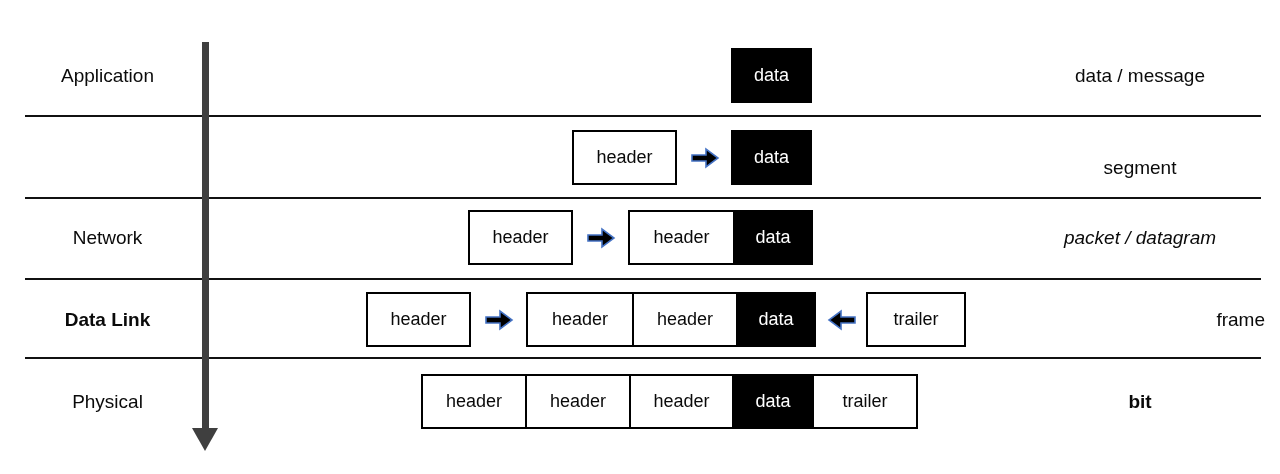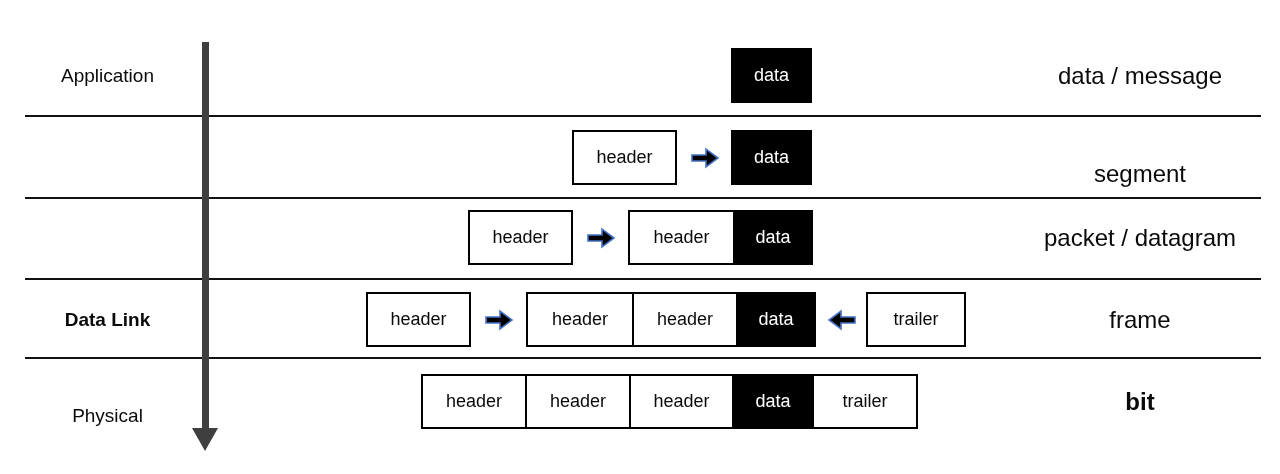--- a/index.html
+++ b/index.html
@@ -52,21 +52,21 @@
     font-size: 19px;
     color: #0a0a0a;
   }
   .pdu-label {
     position: absolute;
     left: 1015px;
     width: 250px;
     height: 55px;
     line-height: 55px;
     text-align: center;
-    font-size: 24px;
+    font-size: 19px;
     color: #0a0a0a;
   }
   .box {
     position: absolute;
     box-sizing: border-box;
     height: 55px;
     border: 2px solid #000000;
     background: #ffffff;
     color: #0a0a0a;
     font-size: 18px;
@@ -114,27 +114,28 @@
 
   <div class="hline" style="top:115px;"></div>
   <div class="hline" style="top:197px;"></div>
   <div class="hline" style="top:278px;"></div>
   <div class="hline" style="top:357px;"></div>
 
   <div class="vshaft"></div>
   <div class="vhead"></div>
 
   <div class="layer-label" style="top:48px;">Application</div>
+  <div class="layer-label" style="top:210px;">Network</div>
   <div class="layer-label" style="top:292px;font-weight:bold;">Data Link</div>
-  <div class="layer-label" style="top:388px;">Physical</div>
+  <div class="layer-label" style="top:374px;">Physical</div>
 
   <div class="pdu-label" style="top:48px;">data / message</div>
-  <div class="pdu-label" style="top:146px;">segment</div>
-  <div class="pdu-label" style="top:210px;">packet / datagram</div>
-  <div class="pdu-label" style="top:292px;">frame</div>
+  <div class="pdu-label" style="top:140px;">segment</div>
+  <div class="pdu-label" style="top:210px;font-style:italic;">packet / datagram</div>
+  <div class="pdu-label" style="top:292px;text-align:right;">frame</div>
   <div class="pdu-label" style="top:374px;font-weight:bold;">bit</div>
 
   <div class="box dark" style="left:731px; top:48px; width:81px;">data</div>
 
   <div class="box" style="left:572px; top:130px; width:105px;">header</div>
   <svg class="blockarrow" style="left:689px; top:146px;" viewBox="0 0 32 24">
     <path d="M3,9 L17,9 L17,3 L29,12 L17,21 L17,15 L3,15 Z" fill="#000000" stroke="#4472c4" stroke-width="1.6"></path>
   </svg>
   <div class="box dark" style="left:731px; top:130px; width:81px;">data</div>
 

